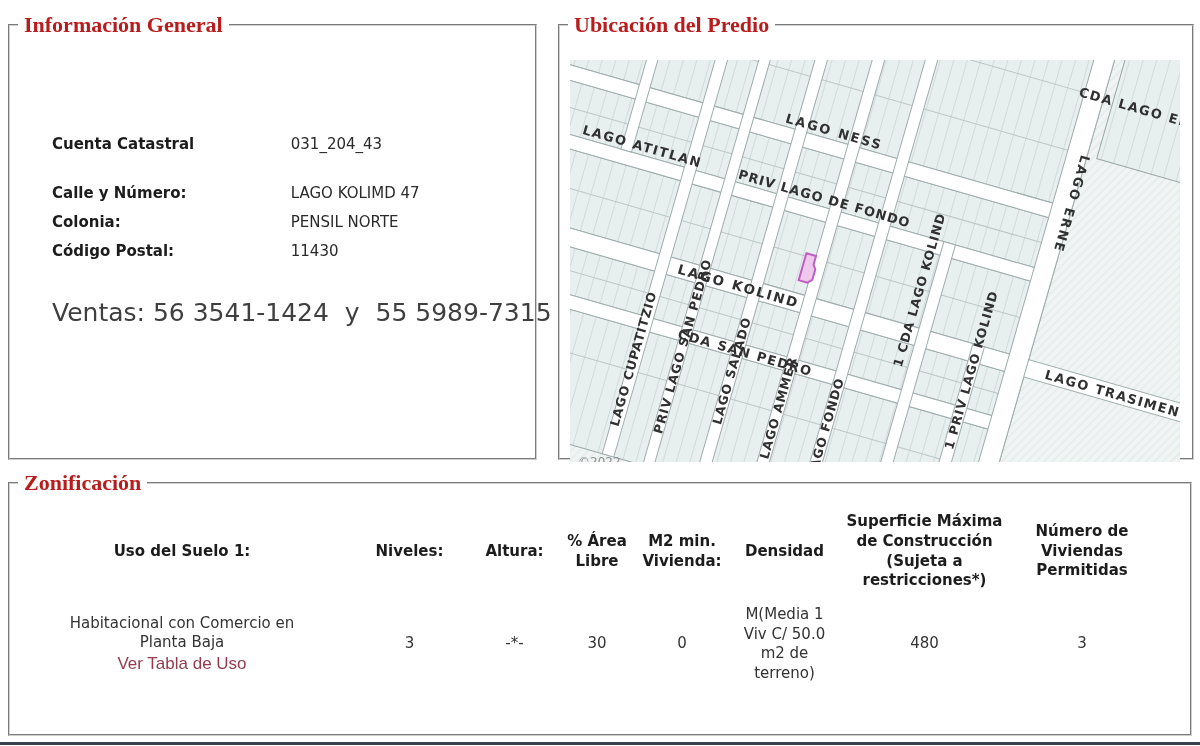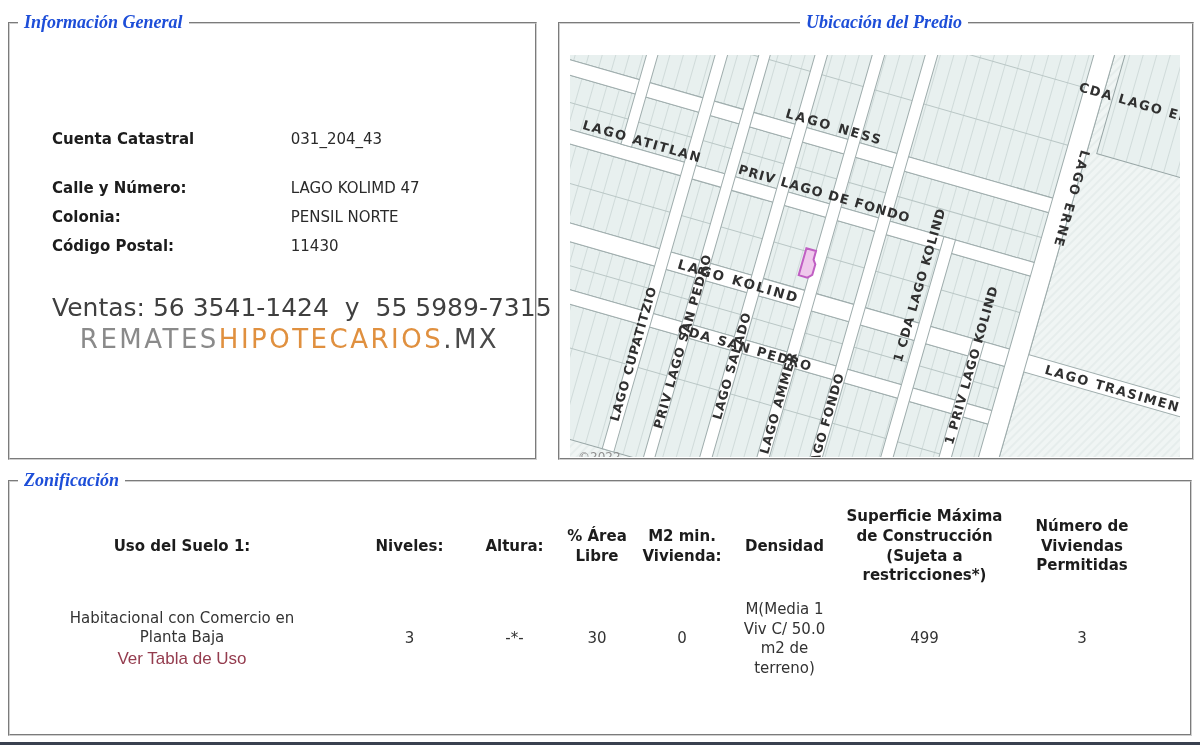--- a/index.html
+++ b/index.html
@@ -1,35 +1,35 @@
 <!DOCTYPE html>
 <html><head>
 <meta charset="utf-8">
 <style>
   html,body{margin:0;padding:0;background:#ffffff;}
   .page{position:relative;width:1200px;height:746px;background:#ffffff;overflow:hidden;
         font-family:"DejaVu Sans","Liberation Sans",sans-serif;color:#222;}
   fieldset{position:absolute;margin:0;padding:0;border:2px groove #cfcfcf;background:#ffffff;}
-  legend{font-family:"Liberation Serif","DejaVu Serif",serif;font-weight:bold;font-size:18px;
-         color:#1d4ed8;padding:0 6px;margin-left:8px;white-space:nowrap;font-style:italic;}
+  legend{font-family:"Liberation Serif","DejaVu Serif",serif;font-weight:bold;font-size:22px;
+         color:#b91c1c;padding:0 6px;margin-left:8px;white-space:nowrap;}
   
   #fs-info{left:8px;top:12px;width:525px;height:444px;}
   .fs-info-content{position:absolute;left:42px;top:92px;right:8px;}
   .frow{font-size:15px;line-height:29px;white-space:nowrap;}
   .frow.sp1{margin-bottom:20px;}
   .frow.sp2{margin-bottom:21px;}
   .flabel{display:inline-block;min-width:234px;font-weight:bold;color:#1c1c1c;}
   .fvalue{color:#2a2a2a;}
   .sales{margin-top:32px;text-align:center;font-size:25px;color:#3f3f3f;white-space:pre;letter-spacing:0px;}
   .brand{margin-top:2px;text-align:center;font-size:26px;letter-spacing:2.5px;white-space:nowrap;}
   .brand .b1{color:#8a8a8a;}
   .brand .b2{color:#e0903f;}
   .brand .b3{color:#4a4a4a;}
   
-  #fs-map{left:558px;top:12px;width:632px;height:444px;text-align:center;}
+  #fs-map{left:558px;top:12px;width:632px;height:444px;}
   .map-svg{position:absolute;left:10px;top:22px;}
   .street-lbl{font-family:"DejaVu Sans",sans-serif;font-weight:600;fill:#303030;}
   
   #fs-zon{left:8px;top:470px;width:1180px;height:262px;}
   .ztable{width:1170px;margin:16px 0 0 2px;border-collapse:collapse;table-layout:fixed;}
   .ztable th{font-size:15px;font-weight:bold;color:#1c1c1c;text-align:center;vertical-align:middle;
              line-height:1.32;padding:0 2px;}
   .ztable td{font-size:15px;color:#333;text-align:center;vertical-align:middle;line-height:1.3;
              padding:14px 2px 0 2px;}
   .uso-name{display:inline-block;max-width:232px;}
@@ -55,23 +55,20 @@
       </div>
       <div class="frow">
         <span class="flabel">Colonia:</span>
         <span class="fvalue">PENSIL NORTE</span>
       </div>
       <div class="frow">
         <span class="flabel">Código Postal:</span>
         <span class="fvalue">11430</span>
       </div>
       <div class="sales">Ventas: 56 3541-1424  y  55 5989-7315</div>
-      <div class="brand">
-        <span class="b1">REMATES</span><span class="b2">HIPOTECARIOS</span><span class="b3">.MX</span>
-      </div>
     </div>
   </fieldset>
 
   <fieldset id="fs-map">
     <legend>Ubicación del Predio</legend>
     <svg class="map-svg" width="610" height="402" viewBox="0 0 610 402">
       <defs>
         <pattern id="pcl" width="13" height="13" patternUnits="userSpaceOnUse">
           <rect width="13" height="13" fill="#e8f0ef"></rect>
           <path d="M0,0 V13" stroke="#b9c6c5" stroke-width="1"></path>
@@ -163,21 +160,21 @@
         <tr>
           <td>
             <span class="uso-name">Habitacional con Comercio en Planta Baja</span><br>
             <a href="#" class="uso-link">Ver Tabla de Uso</a>
           </td>
           <td>3</td>
           <td>-*-</td>
           <td>30</td>
           <td>0</td>
           <td>M(Media 1 Viv C/ 50.0 m2 de terreno)</td>
-          <td>499</td>
+          <td>480</td>
           <td>3</td>
           <td></td>
         </tr>
       </tbody>
     </table>
   </fieldset>
 
   <div class="bottom-bar"></div>
 </div>
 

